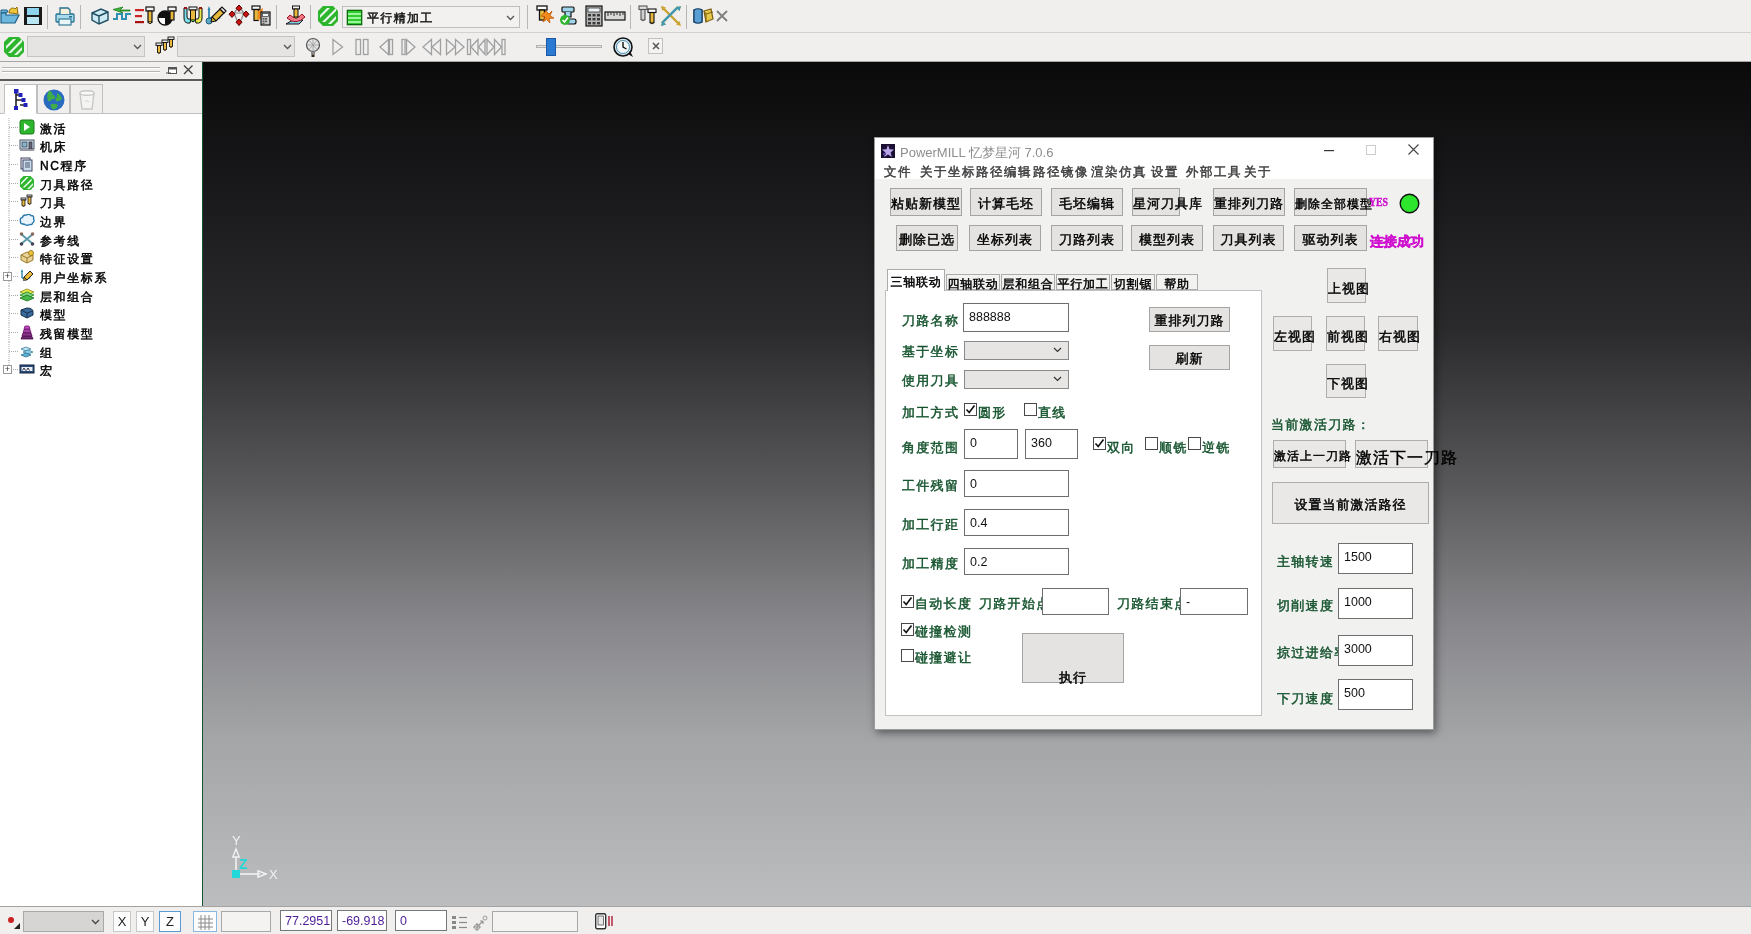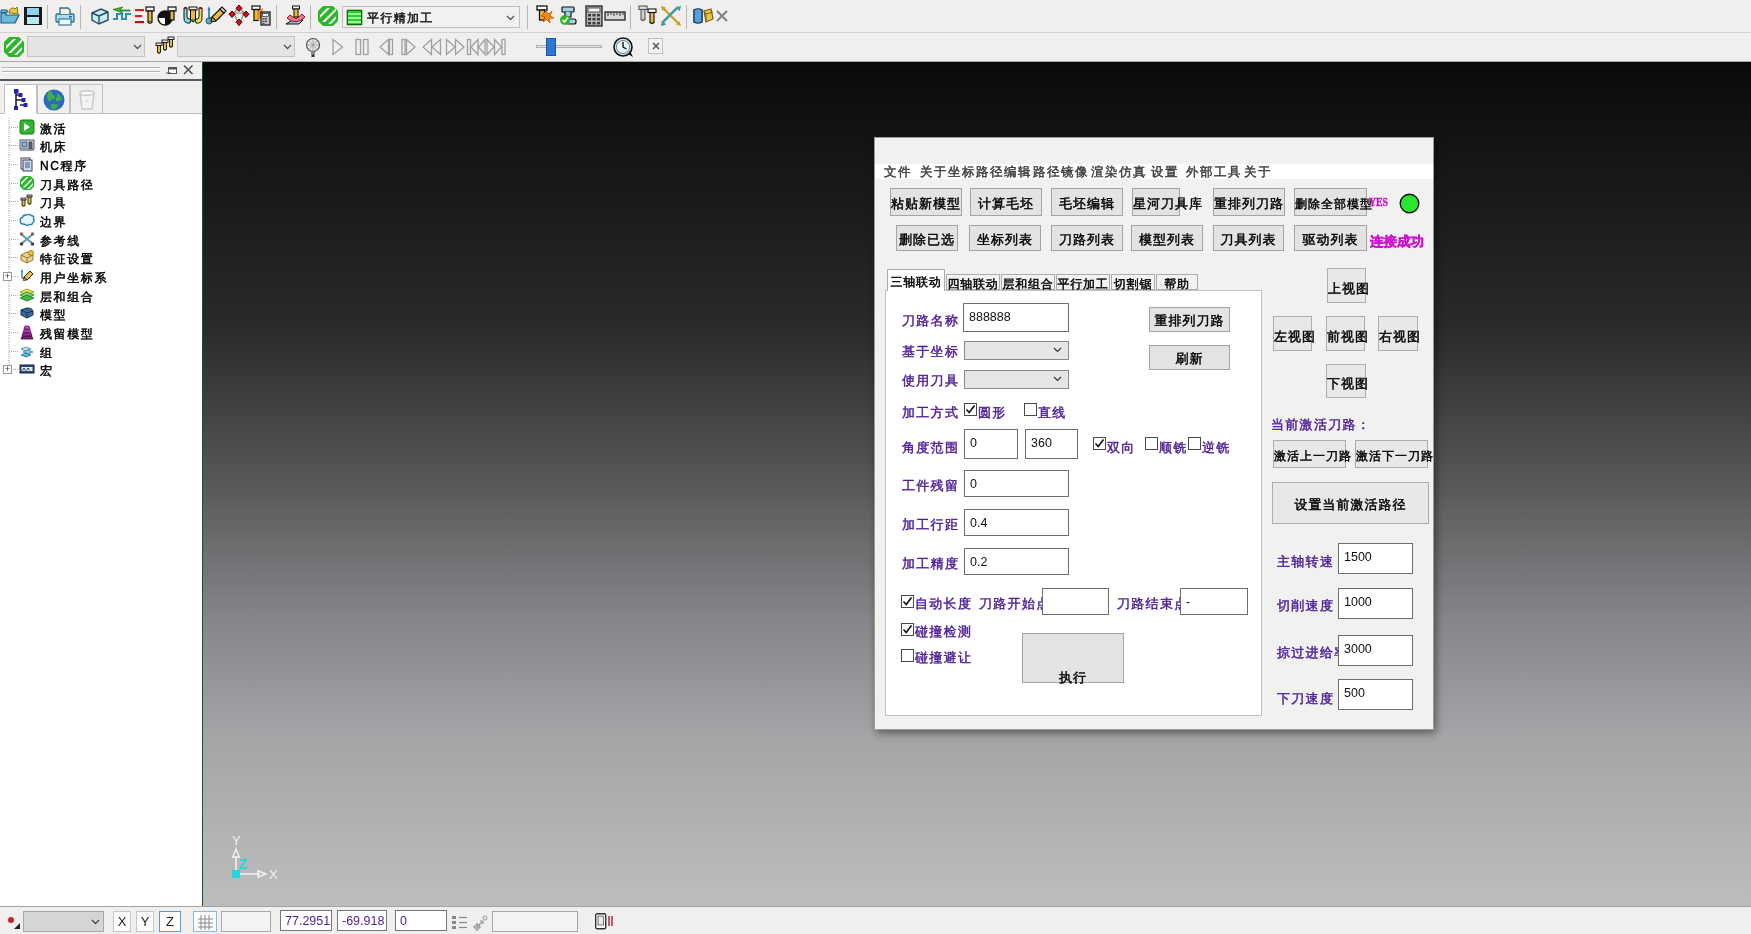--- a/index.html
+++ b/index.html
@@ -46,21 +46,21 @@
 #dialog { left:874px; top:137px; width:560px; height:593px; background:#f1f1f0; border:1px solid #9b9b9b; box-shadow:2px 3px 8px rgba(0,0,0,.45); }
 #dlg-title { position:absolute; left:0; top:0; width:558px; height:26px; background:#ffffff; }
 #dlg-title .t { position:absolute; left:25px; top:6px; font-size:13px; color:#8e8e8e; white-space:nowrap; }
 #dlg-menu { position:absolute; left:0; top:26px; width:558px; height:15px; background:#ffffff; }
 .mi { position:absolute; top:0; font-size:12.5px; color:#3c3c3c; white-space:nowrap; letter-spacing:1.5px; }
 #dlg-body { position:absolute; left:0; top:41px; width:558px; height:550px; background:#f1f1f0; }
 .btn { position:absolute; background:#e4e3e2; border:1px solid #a6a4a2; font-size:13px; color:#000; text-align:center; white-space:nowrap; letter-spacing:1px; }
 .mag { position:absolute; color:#cf10cf; white-space:nowrap; }
 .tab { position:absolute; border:1px solid #acacac; background:#f2f2f1; font-size:12px; color:#000; text-align:center; white-space:nowrap; letter-spacing:0.8px; }
 #tabpanel { position:absolute; left:10px; top:111px; width:377px; height:426px; background:#ffffff; border:1px solid #c2c2c2; z-index:2; }
-.flbl { position:absolute; font-size:13px; color:#4c1d95; white-space:nowrap; letter-spacing:1.3px; }
+.flbl { position:absolute; font-size:13px; color:#14532d; white-space:nowrap; letter-spacing:1.3px; }
 .inp { position:absolute; background:#fff; border:1px solid #6e6e6e; font-size:12.5px; color:#111; padding:6px 0 0 5px; white-space:nowrap; overflow:hidden; }
 .cmb { position:absolute; background:#e6e5e4; border:1px solid #8a8a8a; }
 .chk { position:absolute; width:13px; height:13px; background:#fff; border:1px solid #494949; }
 .chk svg { position:absolute; left:0px; top:0px; }
 .rbtn { position:absolute; background:#e9e8e7; border:1px solid #b0aeac; font-size:13px; color:#000; text-align:center; white-space:nowrap; letter-spacing:1px; }
 .flbl,.btn,.rbtn,.tab,.mi,.ti .lbl,#combo1 .txt,.mag { -webkit-text-stroke:0.45px currentColor; }
 </style>
 </head>
 <body>
 
@@ -616,20 +616,37 @@
 <div style="position:absolute;left:492px;top:4px;width:86px;height:21px;background:#f4f3f2;border:1px solid #a8a8a8"></div>
 <svg style="position:absolute;left:595px;top:6px" width="18" height="17">
       <rect x="0.7" y="0.7" width="10" height="15" rx="1.5" fill="#fff" stroke="#333" stroke-width="1.4"></rect>
       <rect x="3" y="3" width="5.5" height="9" fill="#e8e8e8" stroke="#555" stroke-width="0.8"></rect>
       <rect x="13" y="3" width="2" height="10" fill="#c05a6a"></rect>
       <rect x="16" y="3" width="2" height="10" fill="#c05a6a"></rect>
     </svg>
 </div>
 
 <div id="dialog" class="abs">
+  <div id="dlg-title">
+    <svg style="position:absolute;left:6px;top:6px" width="14" height="14">
+      <rect x="0" y="0" width="14" height="14" fill="#1b1033"></rect>
+      <path d="M7 1 L8.6 5.2 L13 5.6 L9.6 8.4 L10.8 13 L7 10.4 L3.2 13 L4.4 8.4 L1 5.6 L5.4 5.2 Z" fill="#b9a6e8"></path>
+      <rect x="2" y="9" width="3" height="2" fill="#5a3fa0"></rect>
+    </svg>
+    <span class="t">PowerMILL 忆梦星河  7.0.6</span>
+    <svg style="position:absolute;left:449px;top:12px" width="10" height="2">
+        <rect width="10" height="1.2" fill="#333"></rect>
+      </svg>
+    <svg style="position:absolute;left:491px;top:7px" width="10" height="10">
+        <rect x="0.5" y="0.5" width="9" height="9" fill="none" stroke="#ccc" stroke-width="1"></rect>
+      </svg>
+    <svg style="position:absolute;left:533px;top:6px" width="11" height="11">
+        <path d="M0.5 0.5 L10.5 10.5 M10.5 0.5 L0.5 10.5" stroke="#444" stroke-width="1.1"></path>
+      </svg>
+  </div>
   <div id="dlg-menu">
     <span class="mi" style="left:9px">文件</span>
     <span class="mi" style="left:45px">关于坐标</span>
     <span class="mi" style="left:101px">路径编辑</span>
     <span class="mi" style="left:158px">路径镜像</span>
     <span class="mi" style="left:216px">渲染仿真</span>
     <span class="mi" style="left:276px">设置</span>
     <span class="mi" style="left:311px">外部工具</span>
     <span class="mi" style="left:369px">关于</span>
   </div>
@@ -720,21 +737,21 @@
       <div class="btn" style="left:263px;top:16px;width:81px;height:25px;padding-top:4px">重排列刀路</div>
       <div class="btn" style="left:263px;top:54px;width:81px;height:25px;padding-top:4px">刷新</div>
     </div>
     <div class="rbtn" style="left:452px;top:89px;width:39px;height:35px;padding-top:11px">上视图</div>
     <div class="rbtn" style="left:398px;top:137px;width:39px;height:35px;padding-top:11px">左视图</div>
     <div class="rbtn" style="left:451px;top:137px;width:39px;height:35px;padding-top:11px">前视图</div>
     <div class="rbtn" style="left:503px;top:137px;width:40px;height:35px;padding-top:11px">右视图</div>
     <div class="rbtn" style="left:451px;top:185px;width:40px;height:34px;padding-top:10px">下视图</div>
     <div class="flbl" style="left:396px;top:237px">当前激活刀路：</div>
     <div class="rbtn" style="left:398px;top:261px;width:73px;height:28px;padding-top:7px;font-size:12px">激活上一刀路</div>
-    <div class="rbtn" style="left:480px;top:261px;width:73px;height:28px;padding-top:7px;font-size:12px">激活下一刀路</div>
+    <div class="rbtn" style="left:480px;top:261px;width:73px;height:28px;padding-top:7px;font-size:16px">激活下一刀路</div>
     <div class="rbtn" style="left:397px;top:303px;width:157px;height:42px;padding-top:13px">设置当前激活路径</div>
     <div class="flbl" style="left:402px;top:374px">主轴转速</div>
     <div class="inp" style="left:463px;top:364px;width:75px;height:31px">1500</div>
     <div class="flbl" style="left:402px;top:418px">切削速度</div>
     <div class="inp" style="left:463px;top:409px;width:75px;height:31px">1000</div>
     <div class="flbl" style="left:402px;top:465px">掠过进给率</div>
     <div class="inp" style="left:463px;top:456px;width:75px;height:31px">3000</div>
     <div class="flbl" style="left:402px;top:511px">下刀速度</div>
     <div class="inp" style="left:463px;top:500px;width:75px;height:31px">500</div>
   </div>

